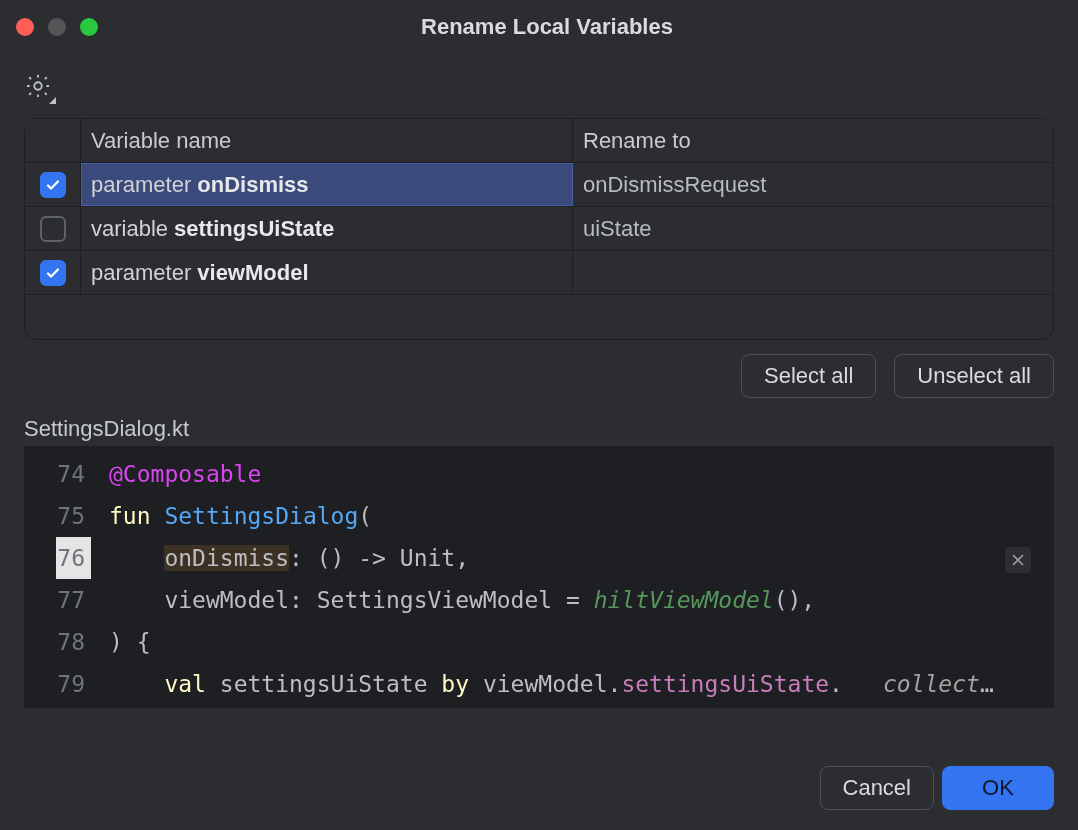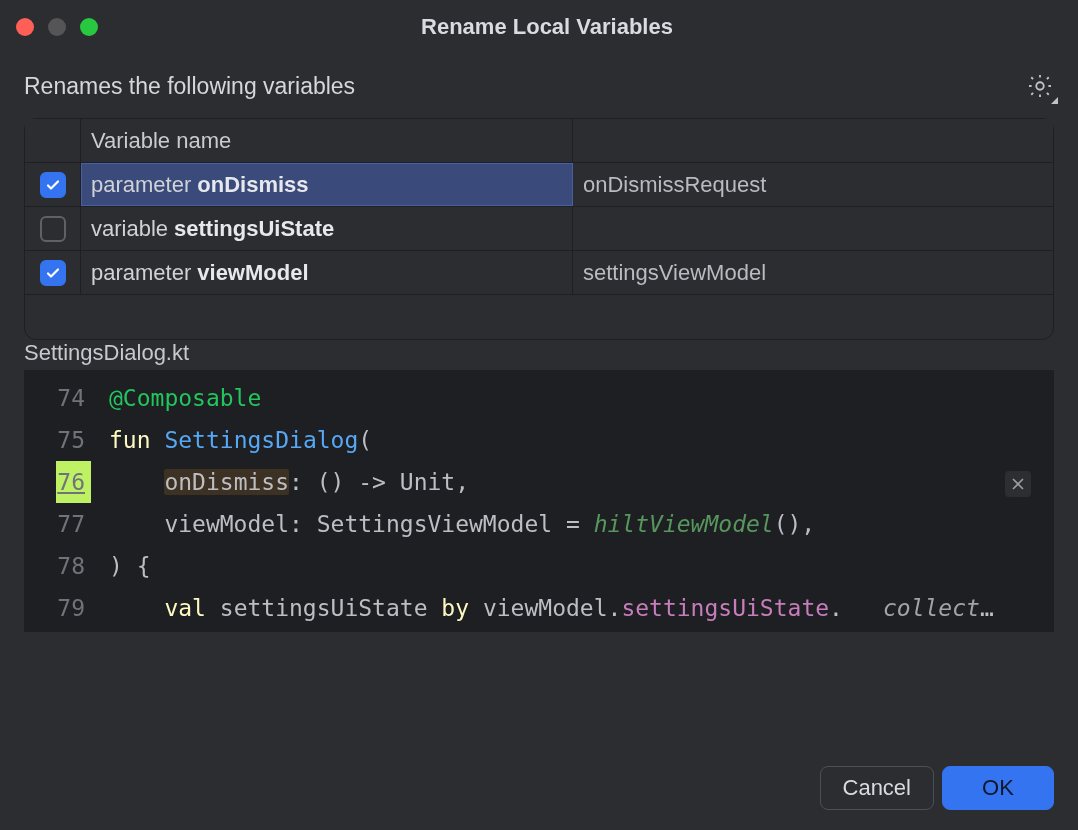--- a/index.html
+++ b/index.html
@@ -196,30 +196,30 @@
   }
   .gutter {
     background: #1e1f22;
     color: #6f737a;
     text-align: right;
     padding: 6px 12px 6px 0;
     min-width: 78px;
     user-select: none;
   }
   .gutter .ln { height: 42px; padding-right: 6px; margin-left: 31px; }
-  .gutter .ln.hl { background: #bef264; text-decoration: underline; }
+  .gutter .ln.hl { background: #e5e5e5; }
   .code {
     flex: 1;
     padding: 6px 0 6px 6px;
     color: #bcbec4;
     white-space: pre;
     position: relative;
   }
   .code .line { height: 42px; }
-  .tok-ann { color: #22c55e; }
+  .tok-ann { color: #d946ef; }
   .tok-kw  { color: #fef9c3; }
   .tok-fn  { color: #56a8f5; }
   .tok-call{ color: #57965c; font-style: italic; }
   .tok-prop{ color: #c77dbb; }
   .tok-prop-i{ color: #a3a3a3; font-style: italic; margin-left: 40px; }
   .hl-span { background: #3c3123; border-radius: 2px; }
   .ed-close {
     position: absolute;
     right: 22px;
     top: 100px;
@@ -252,34 +252,34 @@
     <div class="tl red"></div>
     <div class="tl yellow"></div>
     <div class="tl green"></div>
   </div>
   <div class="title">Rename Local Variables</div>
 </div>
 
 <div class="panel">
 
   <div class="header-row">
-    <div class="subtitle">Renames the following variables</div>
     <div class="gear">
       <svg viewBox="0 0 24 24" fill="none" stroke="currentColor" stroke-width="1.6">
         <circle cx="12" cy="12" r="3.2"></circle>
         <path d="M12 2.6v2.2M12 19.2v2.2M4.5 4.5l1.6 1.6M17.9 17.9l1.6 1.6M2.6 12h2.2M19.2 12h2.2M4.5 19.5l1.6-1.6M17.9 6.1l1.6-1.6"></path>
       </svg>
       <div class="gear-corner"></div>
     </div>
   </div>
 
   <div class="table">
     <div class="trow header">
       <div class="cell-cb"></div>
       <div class="cell-var">Variable name</div>
+      <div class="cell-ren">Rename to</div>
     </div>
 
     <div class="trow selected">
       <div class="cell-cb">
         <div class="checkbox checked">
           <svg viewBox="0 0 16 16" fill="none" stroke="currentColor" stroke-width="2.2" stroke-linecap="round" stroke-linejoin="round">
               <path d="M3 8.5l3 3 7-7"></path>
             </svg>
         </div>
       </div>
@@ -295,42 +295,46 @@
     <div class="trow">
       <div class="cell-cb">
         <div class="checkbox">
           
         </div>
       </div>
       <div class="cell-var">
         <span class="kind">variable</span>
         <span class="name">settingsUiState</span>
       </div>
+      <div class="cell-ren">
+        <input class="rename-input" value="uiState" style="">
+      </div>
     </div>
 
     <div class="trow">
       <div class="cell-cb">
         <div class="checkbox checked">
           <svg viewBox="0 0 16 16" fill="none" stroke="currentColor" stroke-width="2.2" stroke-linecap="round" stroke-linejoin="round">
               <path d="M3 8.5l3 3 7-7"></path>
             </svg>
         </div>
       </div>
       <div class="cell-var">
         <span class="kind">parameter</span>
         <span class="name">viewModel</span>
       </div>
-      <div class="cell-ren">
-        <input class="rename-input" value="settingsViewModel" style="">
-      </div>
     </div>
 
     <div class="trow filler-row"></div>
   </div>
 
+  <div class="sel-btns">
+    <button class="btn">Select all</button>
+    <button class="btn">Unselect all</button>
+  </div>
 
   <div class="file-label">SettingsDialog.kt</div>
 
   <div class="editor">
     <div class="gutter">
         <div class="ln">74</div>
         <div class="ln">75</div>
         <div class="ln hl">76</div>
         <div class="ln">77</div>
         <div class="ln">78</div>

